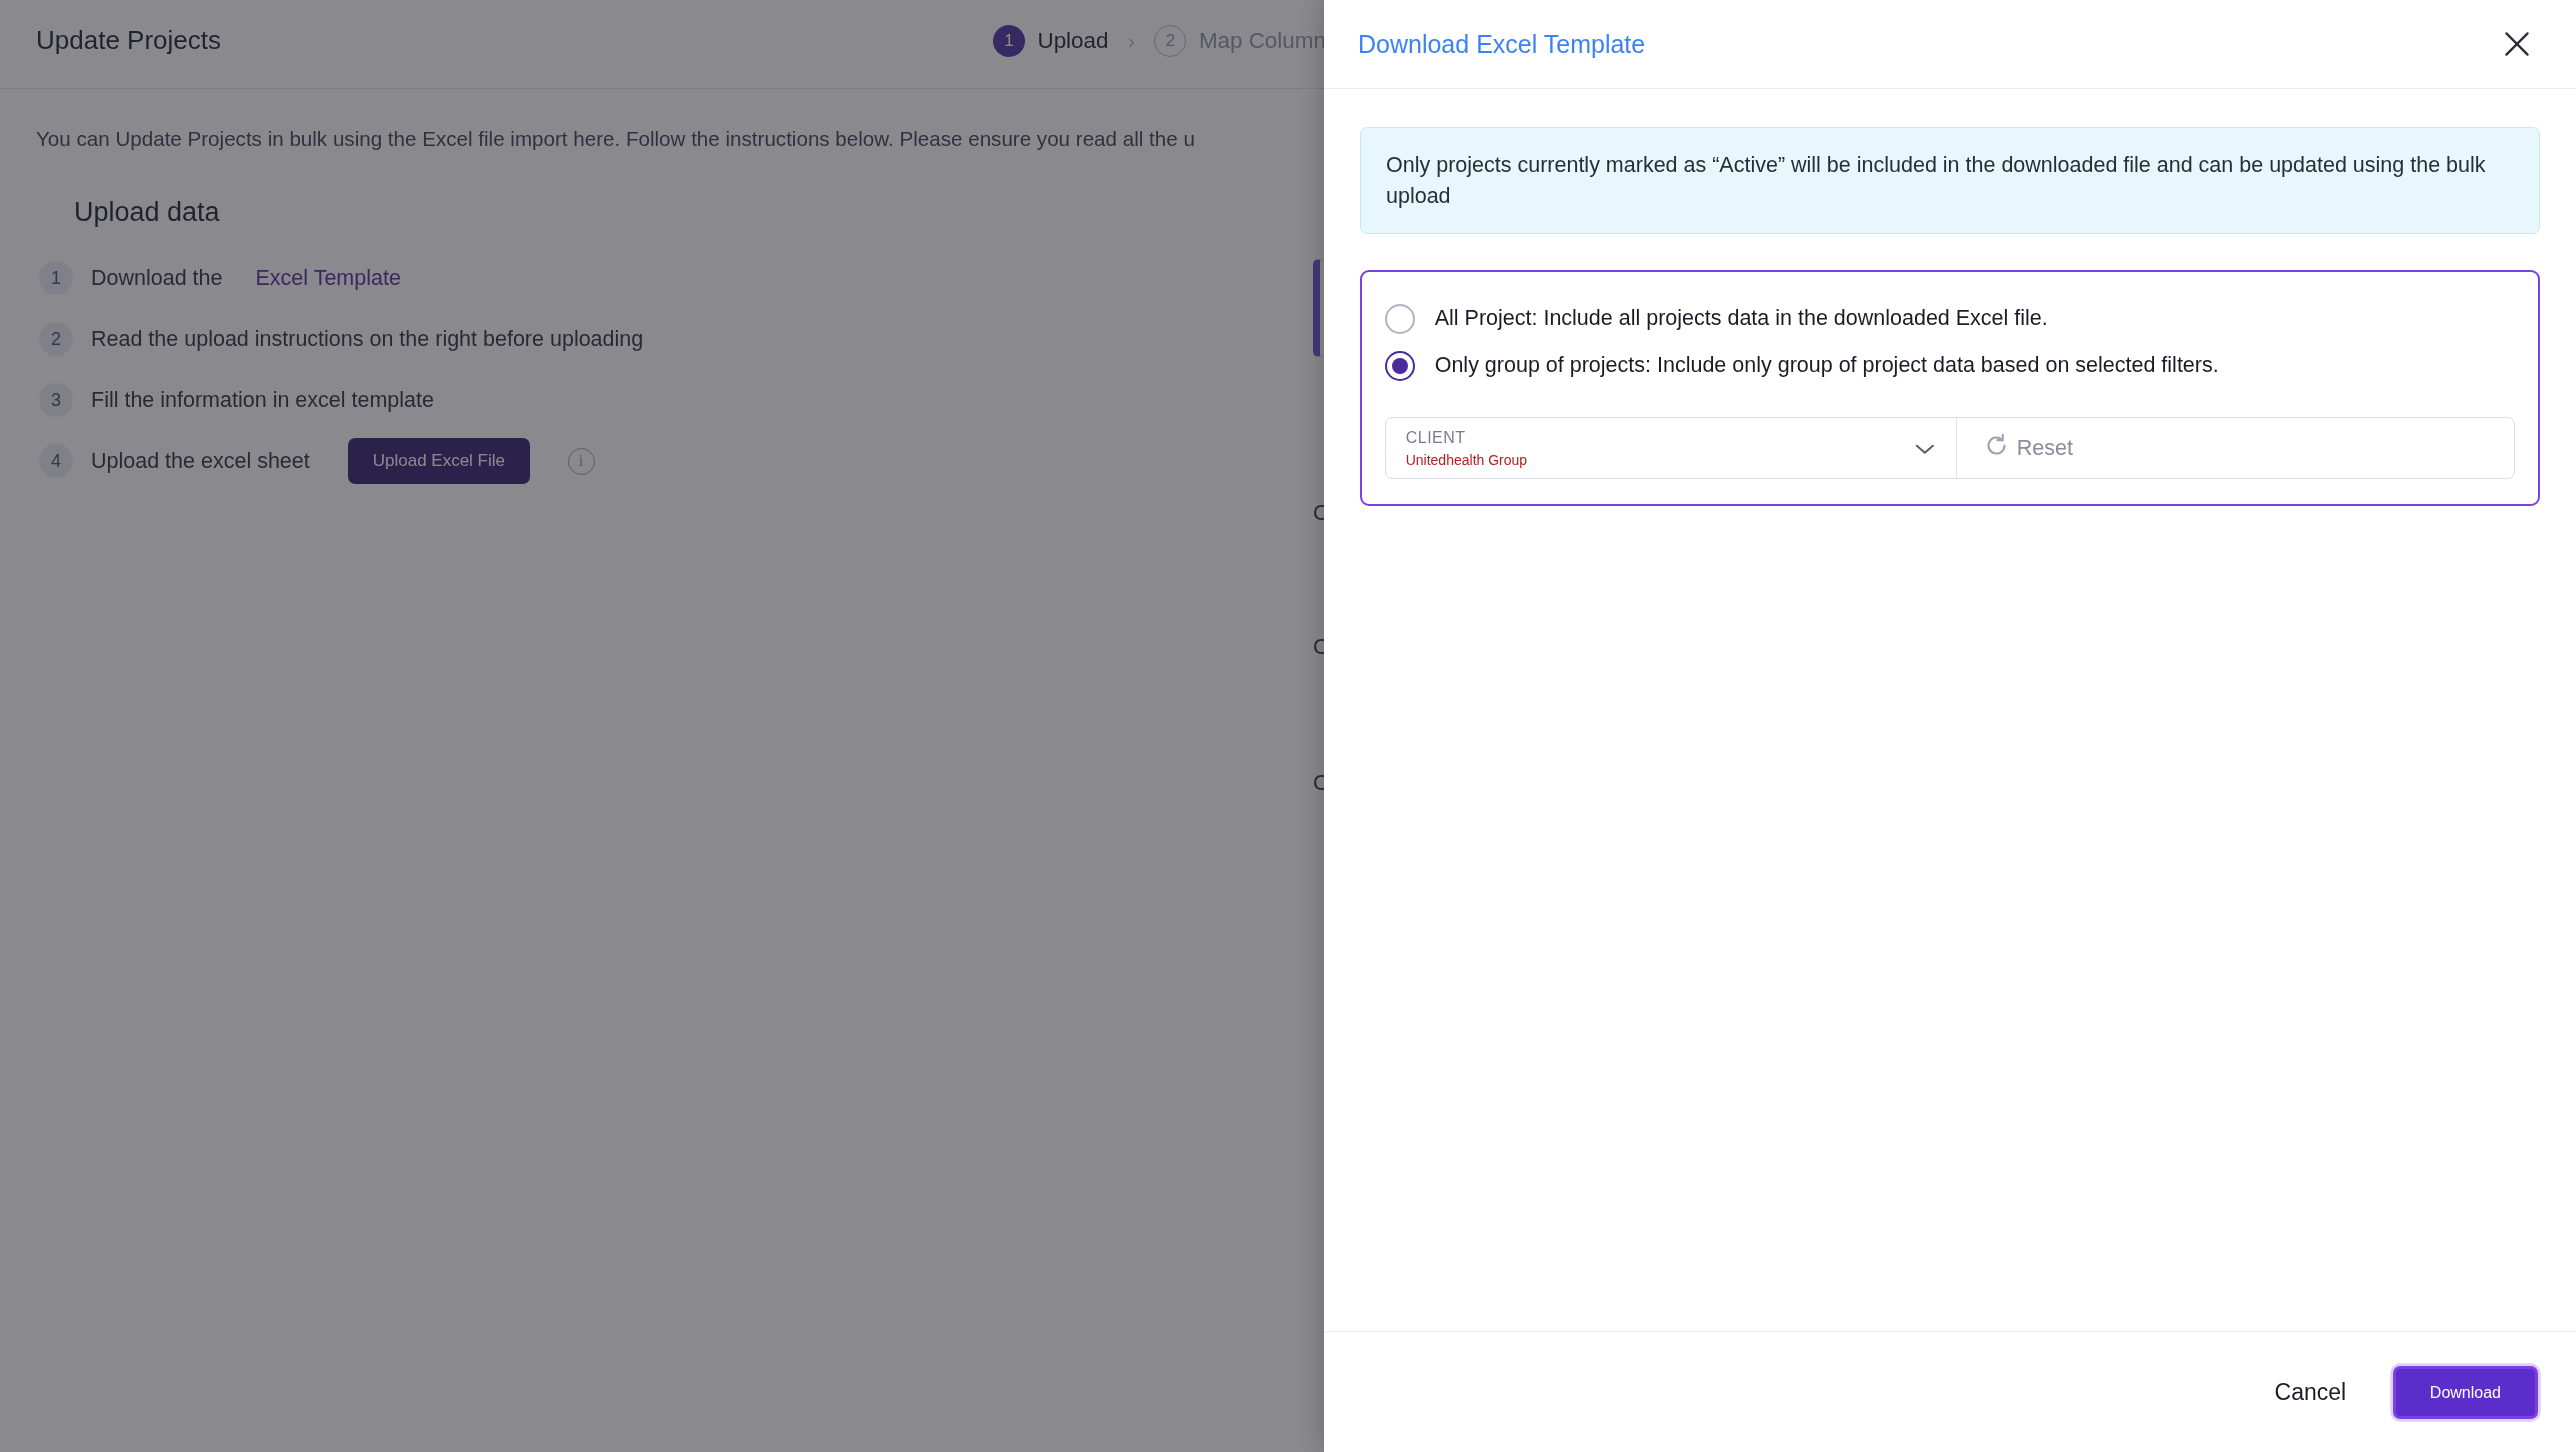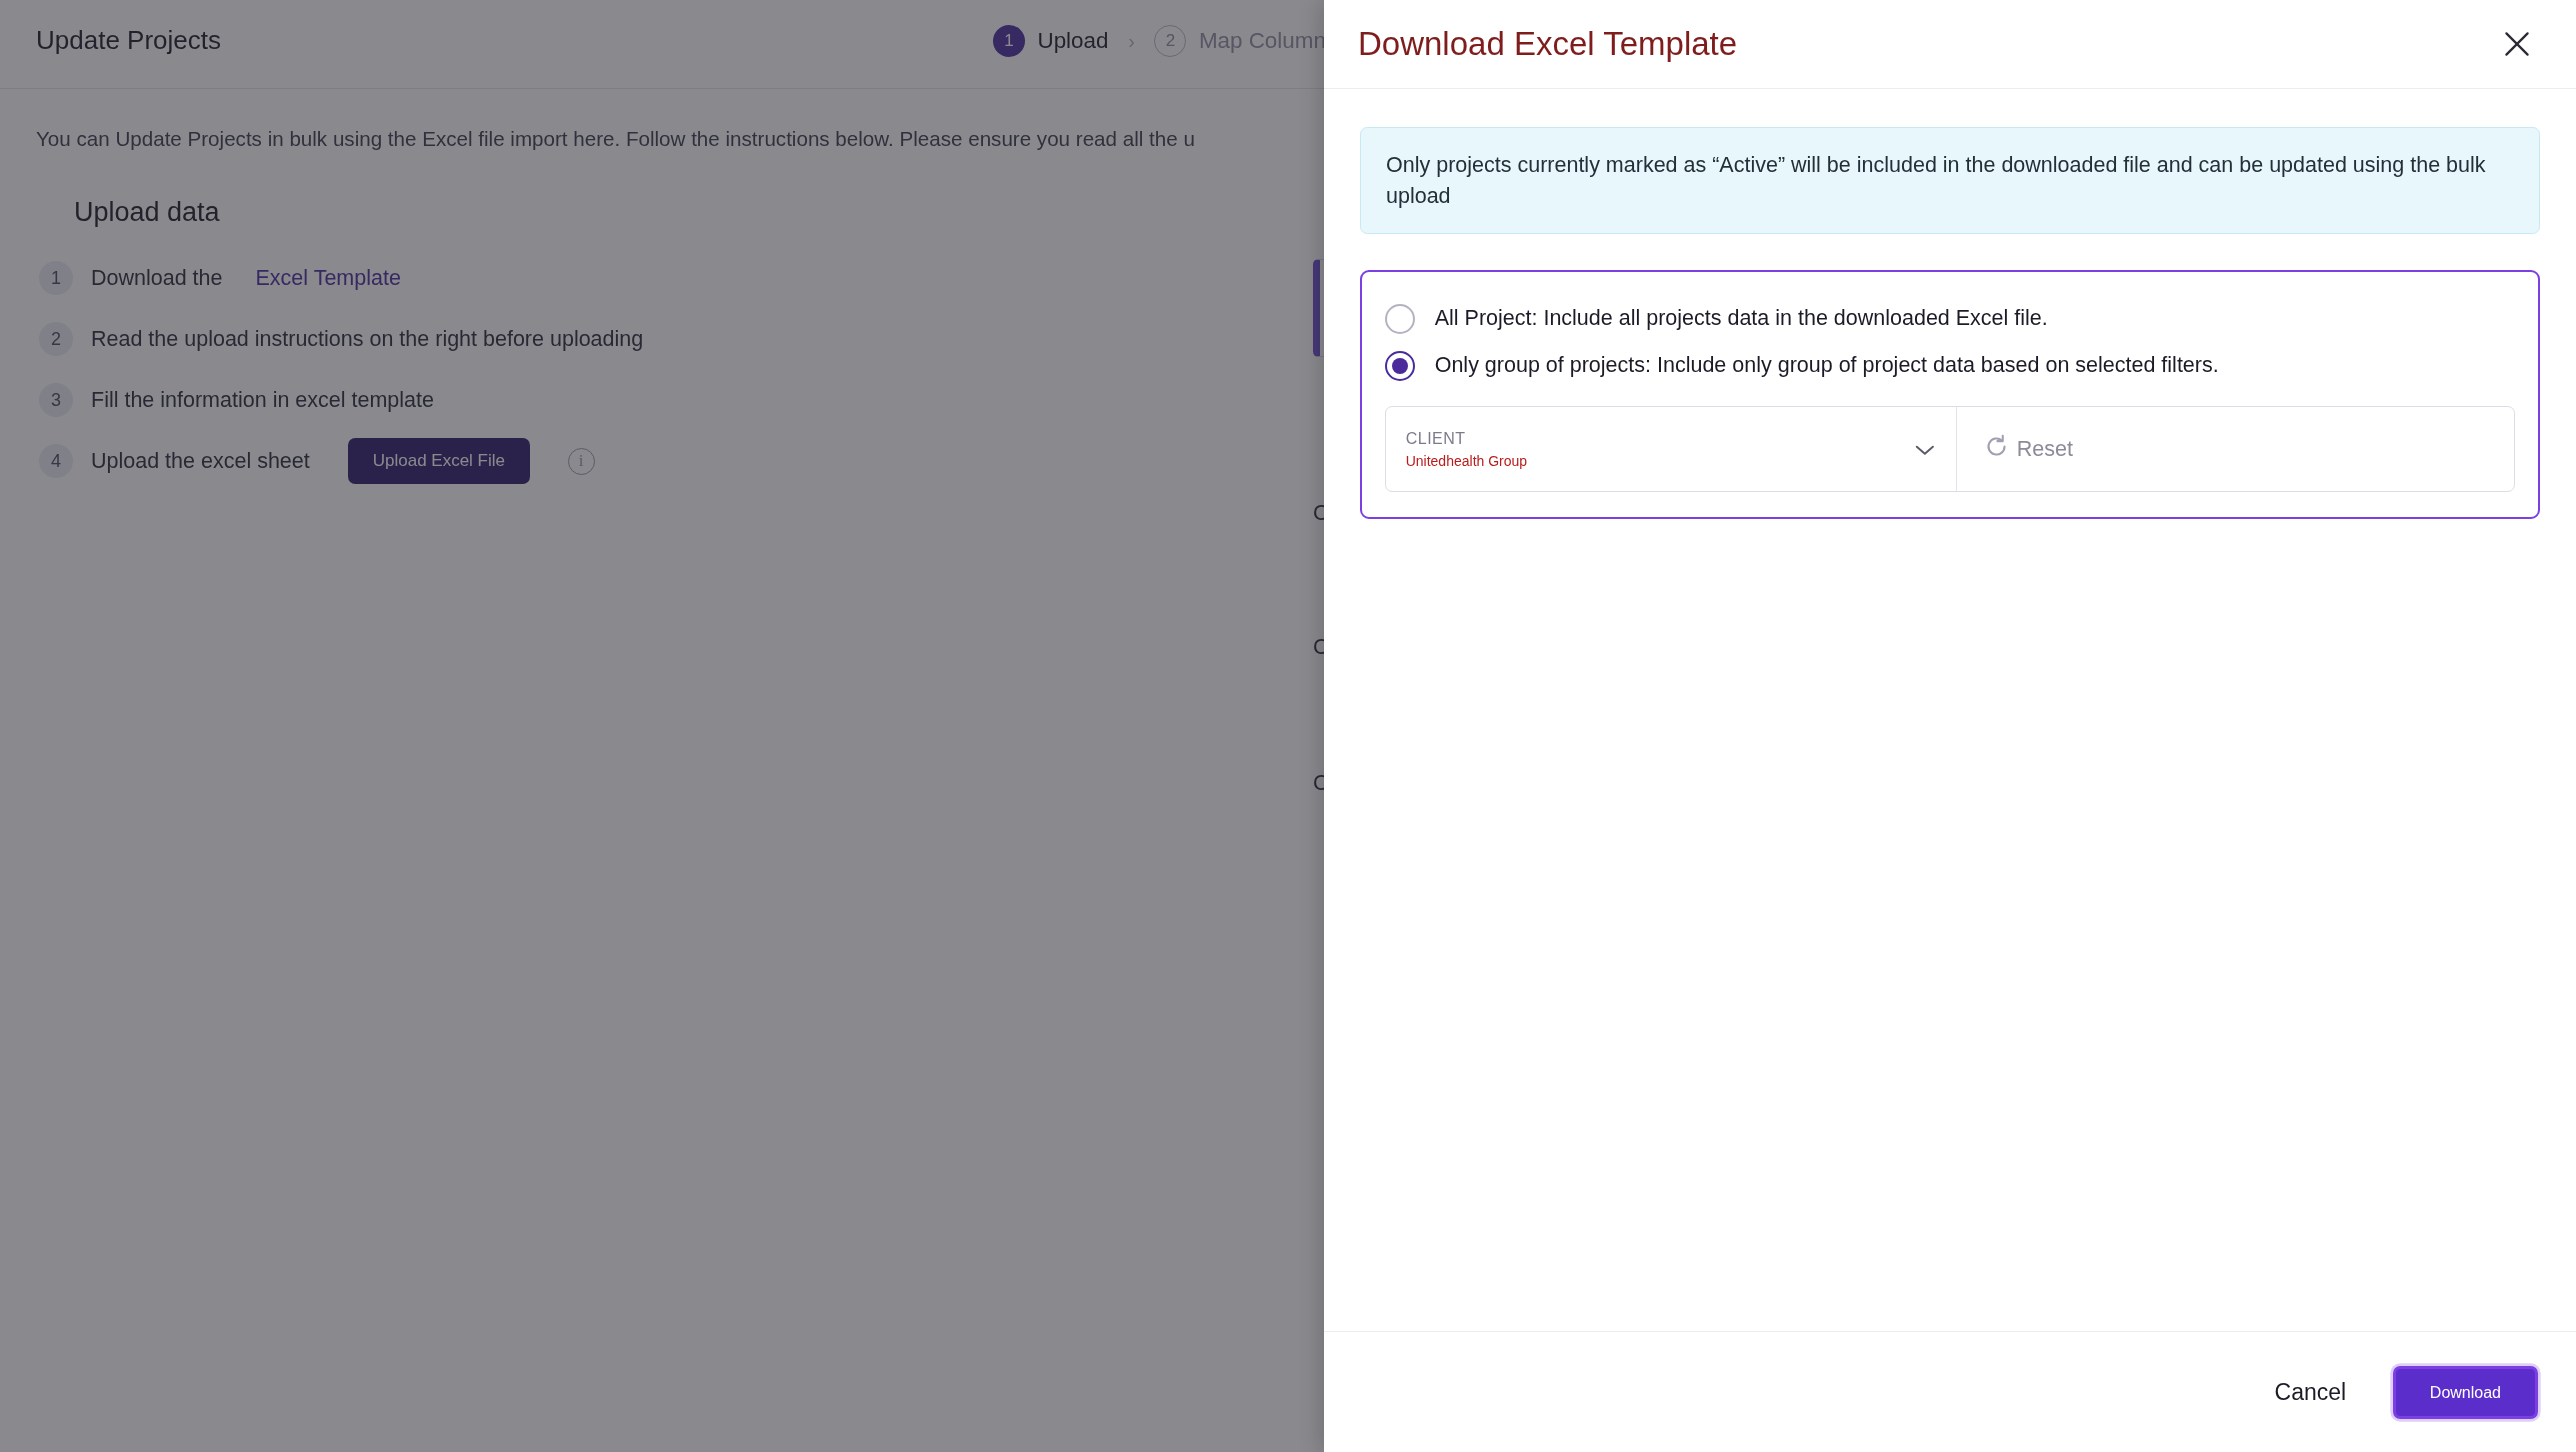--- a/index.html
+++ b/index.html
@@ -182,22 +182,22 @@
   .drawer-header {
     height: 89px;
     flex: none;
     display: flex;
     align-items: center;
     justify-content: space-between;
     padding: 0 38px 0 34px;
     border-bottom: 0.9px solid #ececf1;
   }
   .drawer-title {
-    font-size: 33px;
-    color: #7f1d1d;
+    font-size: 25px;
+    color: #3b82f6;
   }
   .close-btn {
     width: 43px; height: 43px;
     display: flex; align-items: center; justify-content: center;
     cursor: pointer;
     background: none;
     border: none;
   }
   .drawer-body {
     flex: 1;
@@ -244,26 +244,26 @@
     width: 16px; height: 16px;
     margin: -8px 0 0 -8px;
     border-radius: 50%;
     background: #4b2a9c;
   }
   .radio-label {
     font-size: 21.5px;
     color: #1c1c28;
   }
   .filters {
-    margin-top: 17px;
+    margin-top: 28px;
     display: flex;
     border: 0.9px solid #dcdce4;
     border-radius: 7.2px;
     overflow: hidden;
-    height: 86px;
+    height: 62px;
   }
   .filter {
     flex: 1;
     padding: 12.5px 19.7px;
     display: flex;
     flex-direction: column;
     justify-content: center;
     gap: 5.4px;
     border-right: 0.9px solid #e3e3ea;
     position: relative;

